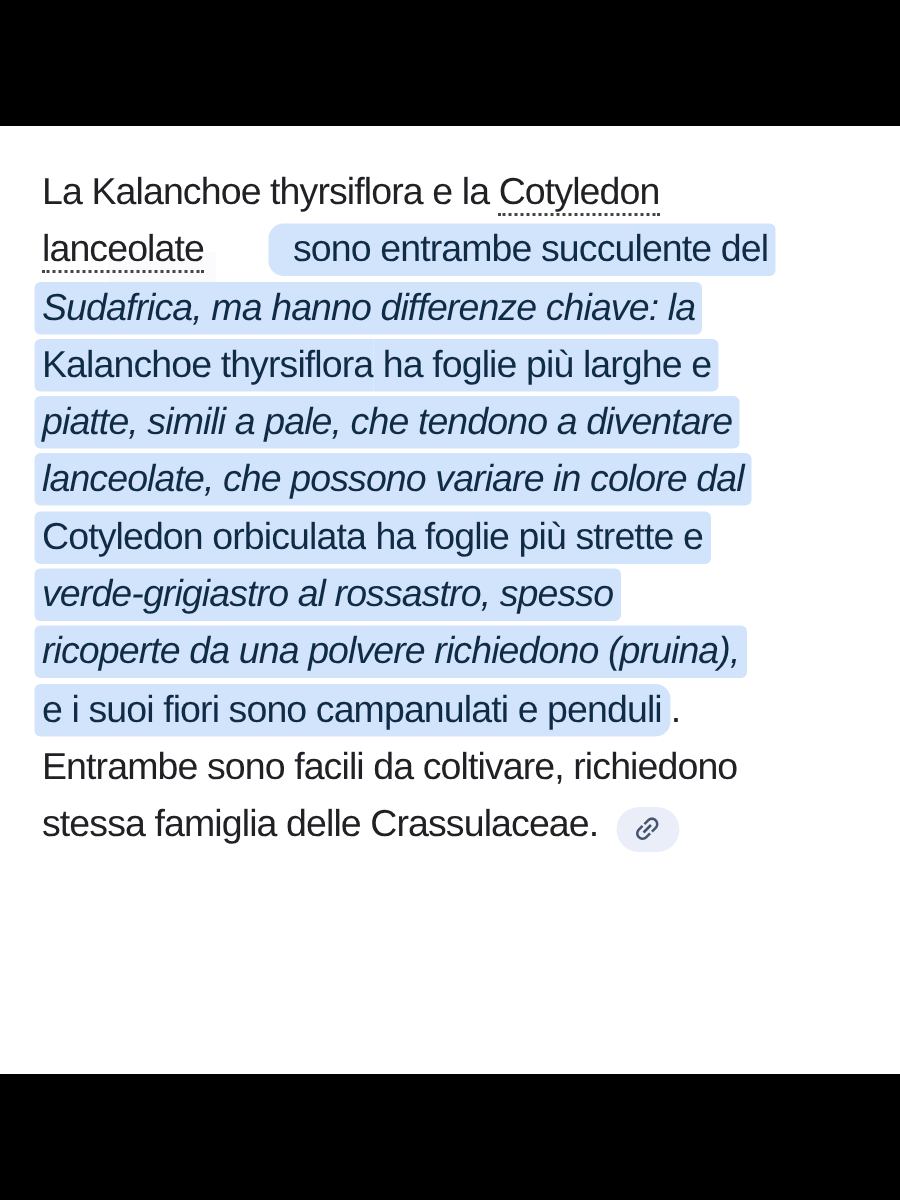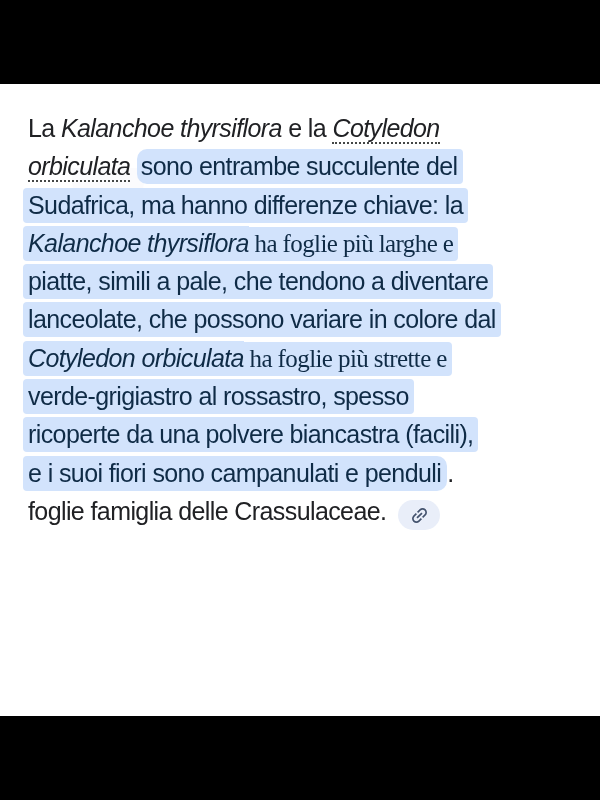--- a/index.html
+++ b/index.html
@@ -14,35 +14,34 @@
   .letterbox.top{top:0;height:84px;}
   .letterbox.bottom{top:716px;height:84px;}
   .panel{position:absolute;left:0;top:84px;width:600px;height:632px;background:var(--surface,#fff);}
   .ghost{position:absolute;left:72px;top:84px;width:72px;height:25px;background:#fbfbfd;border-radius:0 0 10px 10px;}
   .textblock{
     position:absolute;left:28px;top:109px;width:548px;
     font-size:25px;line-height:38.3px;letter-spacing:-0.6px;
     color:var(--body-text,#202124);
   }
   .line{white-space:pre;height:38.3px;}
-  .i{font-style:italic;}
+  .i{}
   .il{
-    font-style:italic;
     border-bottom:2px dotted var(--link-underline,#444746);
     cursor:pointer;
   }
   .hl{
     background:var(--highlight-bg,#d2e3fc);
     color:var(--highlight-text,#0f2b46);
     padding-top:3px;padding-bottom:4px;
   }
-  .hl.full{padding-left:5px;padding-right:5px;margin-left:-5px;margin-right:-5px;border-radius:4px;}
-  .hl.open{padding-left:4px;padding-right:5px;margin-right:-5px;border-radius:10px 4px 4px 10px;}
+  .hl.full{padding-left:5px;padding-right:5px;margin-left:-5px;margin-right:-5px;border-radius:4px;font-style:italic;}
+  .hl.open{padding-left:16px;padding-right:5px;margin-right:-5px;border-radius:10px 4px 4px 10px;margin-left:37px;}
   .hl.left{padding-left:5px;margin-left:-5px;border-radius:4px 0 0 4px;}
-  .hl.right{padding-right:5px;margin-right:-5px;border-radius:0 4px 4px 0;font-family:Liberation Serif, serif;}
+  .hl.right{padding-right:5px;margin-right:-5px;border-radius:0 4px 4px 0;}
   .hl.close{padding-left:5px;padding-right:6px;margin-left:-5px;border-radius:4px 10px 10px 4px;text-align:right;}
   .pill{
     display:inline-flex;align-items:center;justify-content:center;
     width:42px;height:30px;margin-left:12px;
     background:var(--chip-bg,#e9eef9);
     border-radius:15px;vertical-align:-6px;
     color:var(--chip-icon,#44536e);
     cursor:pointer;
   }
   .pill svg{transform:rotate(-45deg);display:block;}
@@ -54,42 +53,43 @@
   <div class="letterbox top"></div>
 
   <div class="panel">
     <div class="ghost"></div>
   </div>
 
   <div class="textblock">
 
     <div class="line"><span>La </span><span class="i">Kalanchoe thyrsiflora</span><span> e la </span><span class="il">Cotyledon</span></div>
 
-    <div class="line"><span class="il">orbiculata</span><span> </span><span class="hl open">sono entrambe succulente del</span></div>
+    <div class="line"><span class="il">lanceolate</span><span> </span><span class="hl open">sono entrambe succulente del</span></div>
 
     <div class="line"><span class="hl full">Sudafrica, ma hanno differenze chiave: la</span></div>
 
     <div class="line"><span class="hl left i">Kalanchoe thyrsiflora</span><span class="hl right"> ha foglie più larghe e</span></div>
 
     <div class="line"><span class="hl full">piatte, simili a pale, che tendono a diventare</span></div>
 
 
 
     <div class="line"><span class="hl full">lanceolate, che possono variare in colore dal</span></div>
 
     <div class="line"><span class="hl left i">Cotyledon orbiculata</span><span class="hl right"> ha foglie più strette e</span></div>
 
     <div class="line"><span class="hl full">verde-grigiastro al rossastro, spesso</span></div>
 
-    <div class="line"><span class="hl full">ricoperte da una polvere biancastra (facili),</span></div>
+    <div class="line"><span class="hl full">ricoperte da una polvere richiedono (pruina),</span></div>
 
     <div class="line"><span class="hl close">e i suoi fiori sono campanulati e penduli</span><span>.</span></div>
 
+    <div class="line"><span>Entrambe sono facili da coltivare, richiedono</span></div>
 
 
-    <div class="line"><span>foglie famiglia delle Crassulaceae.</span><span class="pill"><svg width="21" height="21" viewBox="0 0 24 24" aria-hidden="true">
+    <div class="line"><span>stessa famiglia delle Crassulaceae.</span><span class="pill"><svg width="21" height="21" viewBox="0 0 24 24" aria-hidden="true">
             <path fill="currentColor" d="M3.9 12c0-1.71 1.39-3.1 3.1-3.1h4V7H7c-2.76 0-5 2.24-5 5s2.24 5 5 5h4v-1.9H7c-1.71 0-3.1-1.39-3.1-3.1zM8 13h8v-2H8v2zm9-6h-4v1.9h4c1.71 0 3.1 1.39 3.1 3.1s-1.39 3.1-3.1 3.1h-4V17h4c2.76 0 5-2.24 5-5s-2.24-5-5-5z"></path>
           </svg></span></div>
 
   </div>
 
   <div class="letterbox bottom"></div>
 </div>
 
 </body></html>

